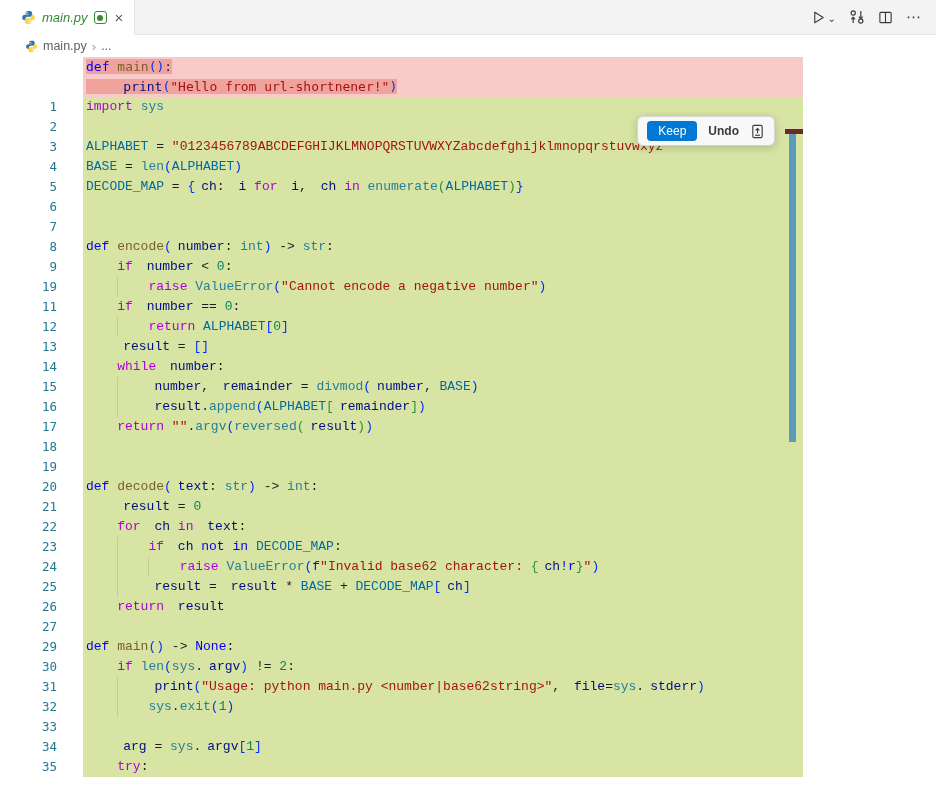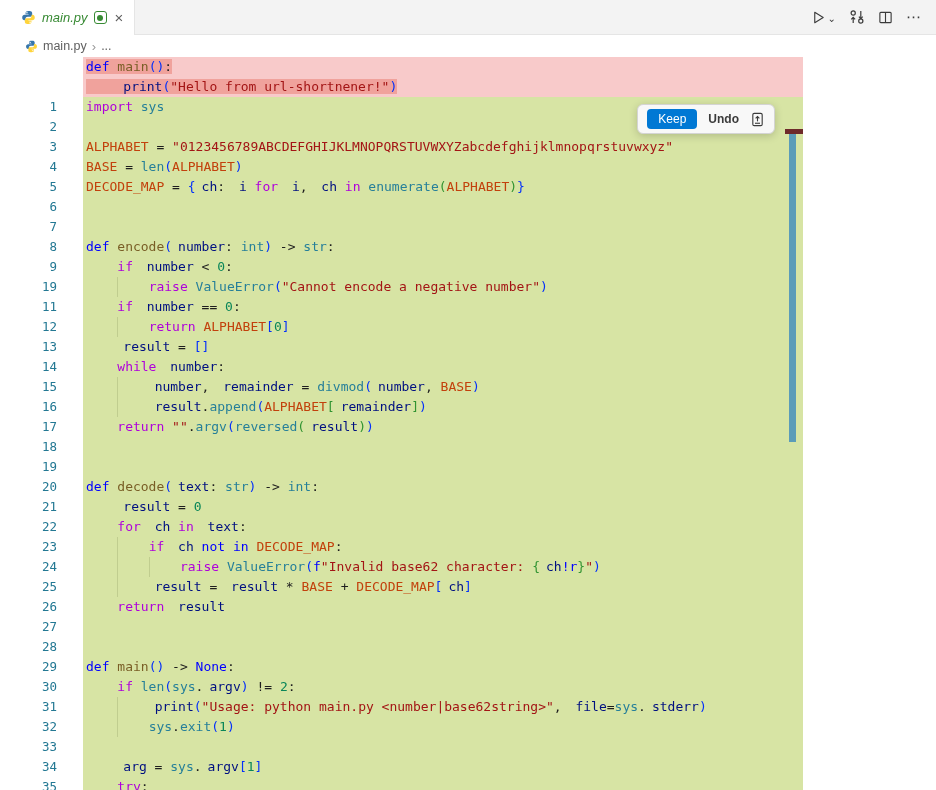--- a/index.html
+++ b/index.html
@@ -27,43 +27,43 @@
     padding-left:14px; background:#fff; font-size:12.5px; color:#616161; }
   .crumb-sep { color:#9a9a9a; font-size:13px; }
 
   
   .editor { position:relative; width:792px; height:733px; background:#fff;
     font-family:"DejaVu Sans Mono","Liberation Mono",monospace; font-size:13px; }
   .row { display:flex; height:20px; line-height:20px; }
   .gutter { width:72px; min-width:72px; background:#fff; color:#237893;
     text-align:right; padding-right:26px; font-size:12.5px; user-select:none; }
   .codecell { position:relative; flex:1; white-space:pre; padding-left:3px; }
-  .row.added .codecell { background:var(--add-bg); }
+  .row.added .codecell { background:var(--add-bg);font-family:Liberation Mono, monospace; }
   .row.deleted .codecell { background:var(--del-bg); }
   .del-strong { background:var(--del-strong); }
   .guide { position:absolute; top:0; bottom:0; width:1px; background:rgba(60,70,20,0.14); }
 
   
   .tk-kw { color:#AF00DB; }
   .tk-b  { color:#0000FF; }
   .tk-fn { color:#795E26; }
   .tk-ty { color:#267F99; }
-  .tk-c  { color:#c2410c; }
+  .tk-c  { color:#0369a1; }
   .tk-v  { color:#001080;margin-left:6px; }
   .tk-s  { color:#A31515; }
   .tk-n  { color:#098658; }
   .tk-p  { color:#1e1e1e; }
   .tk-br1 { color:#0431FA; }
   .tk-br2 { color:#319331; }
 
   
   .review-widget { position:absolute; display:flex; align-items:center; gap:9px;
     background:#f8f8f8; border:1px solid #d4d4d4; border-radius:6px; padding:4px 9px;
     box-shadow:0 2px 8px rgba(0,0,0,0.18); font-family:"Liberation Sans",sans-serif; z-index:5; }
-  .review-top { top:47px; right:28px; }
+  .review-top { top:59px; right:28px; }
   .btn-keep { background:var(--accent); color:#fff; font-size:12px; padding:3px 11px;
     border-radius:4px; border:none; cursor:pointer; font-family:inherit; }
   .btn-undo { background:transparent; color:#3b3b3b; font-size:12px; border:none;
     padding:3px 2px; cursor:pointer; font-family:inherit;font-weight:bold; }
   .doc-icon-btn { display:flex; align-items:center; cursor:pointer; }
 
   
   .ruler-del { position:absolute; top:72px; right:0; width:18px; height:5px; background:#6e2a2a; z-index:4; }
   .ruler-mod { position:absolute; top:77px; right:7px; width:7px; height:308px; background:#5b9cb8; z-index:4; }
 
@@ -241,24 +241,20 @@
         </div>
         <div class="row added">
           <span class="gutter">26</span>
           <span class="codecell"><span class="tk-p">    </span><span class="tk-kw">return</span><span class="tk-p"> </span><span class="tk-v">result</span></span>
         </div>
         <div class="row added">
           <span class="gutter">27</span>
           <span class="codecell"></span>
         </div>
         <div class="row added">
-          <span class="gutter">28</span>
-          <span class="codecell"></span>
-        </div>
-        <div class="row added">
           <span class="gutter">29</span>
           <span class="codecell"><span class="tk-b">def</span><span class="tk-p"> </span><span class="tk-fn">main</span><span class="tk-br1">()</span><span class="tk-p"> -&gt; </span><span class="tk-b">None</span><span class="tk-p">:</span></span>
         </div>
         <div class="row added">
           <span class="gutter">30</span>
           <span class="codecell"><span class="tk-p">    </span><span class="tk-kw">if</span><span class="tk-p"> </span><span class="tk-ty">len</span><span class="tk-br1">(</span><span class="tk-ty">sys</span><span class="tk-p">.</span><span class="tk-v">argv</span><span class="tk-br1">)</span><span class="tk-p"> != </span><span class="tk-n">2</span><span class="tk-p">:</span></span>
         </div>
         <div class="row added">
           <span class="gutter">31</span>
           <span class="codecell"><span class="guide" style="left: calc(4ch + 3px);"></span><span class="tk-p">        </span><span class="tk-v">print</span><span class="tk-br1">(</span><span class="tk-s">"Usage: python main.py &lt;number|base62string&gt;"</span><span class="tk-p">, </span><span class="tk-v">file</span><span class="tk-p">=</span><span class="tk-ty">sys</span><span class="tk-p">.</span><span class="tk-v">stderr</span><span class="tk-br1">)</span></span>

